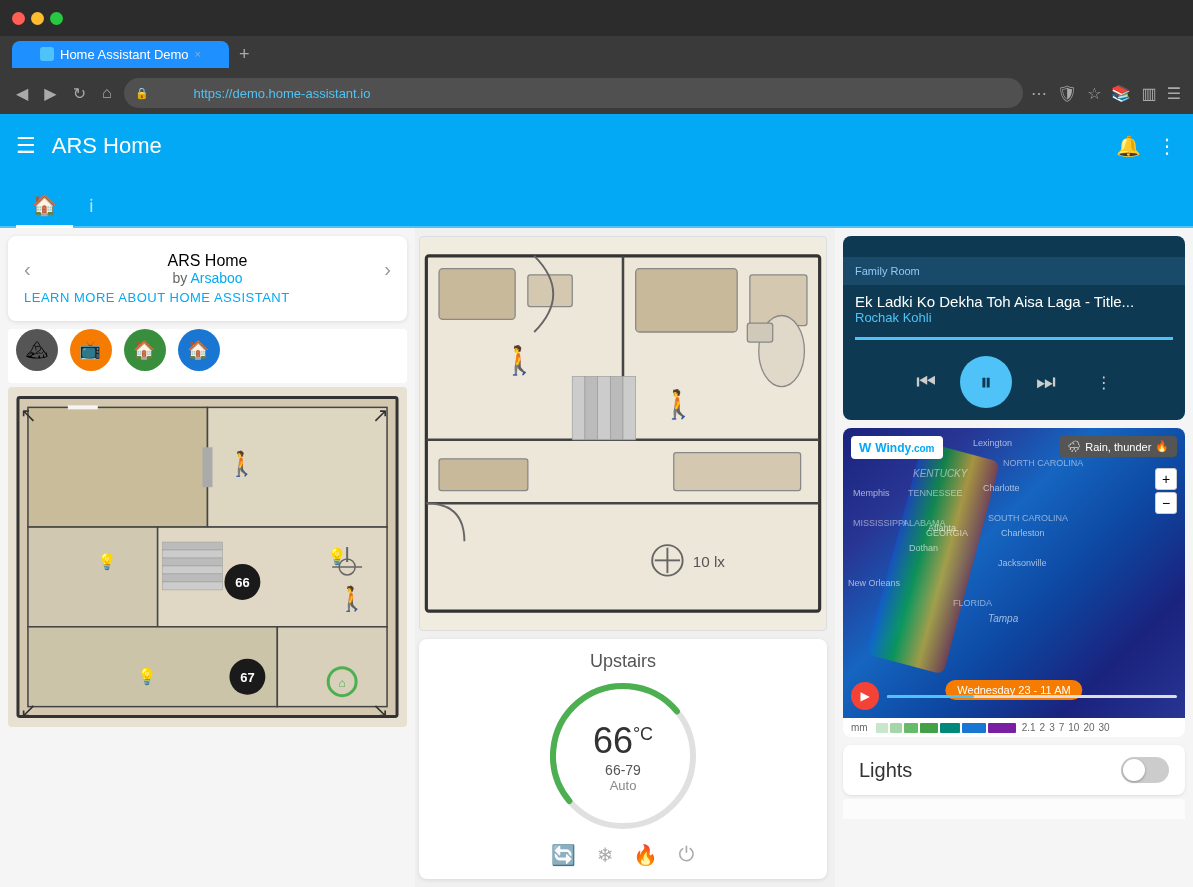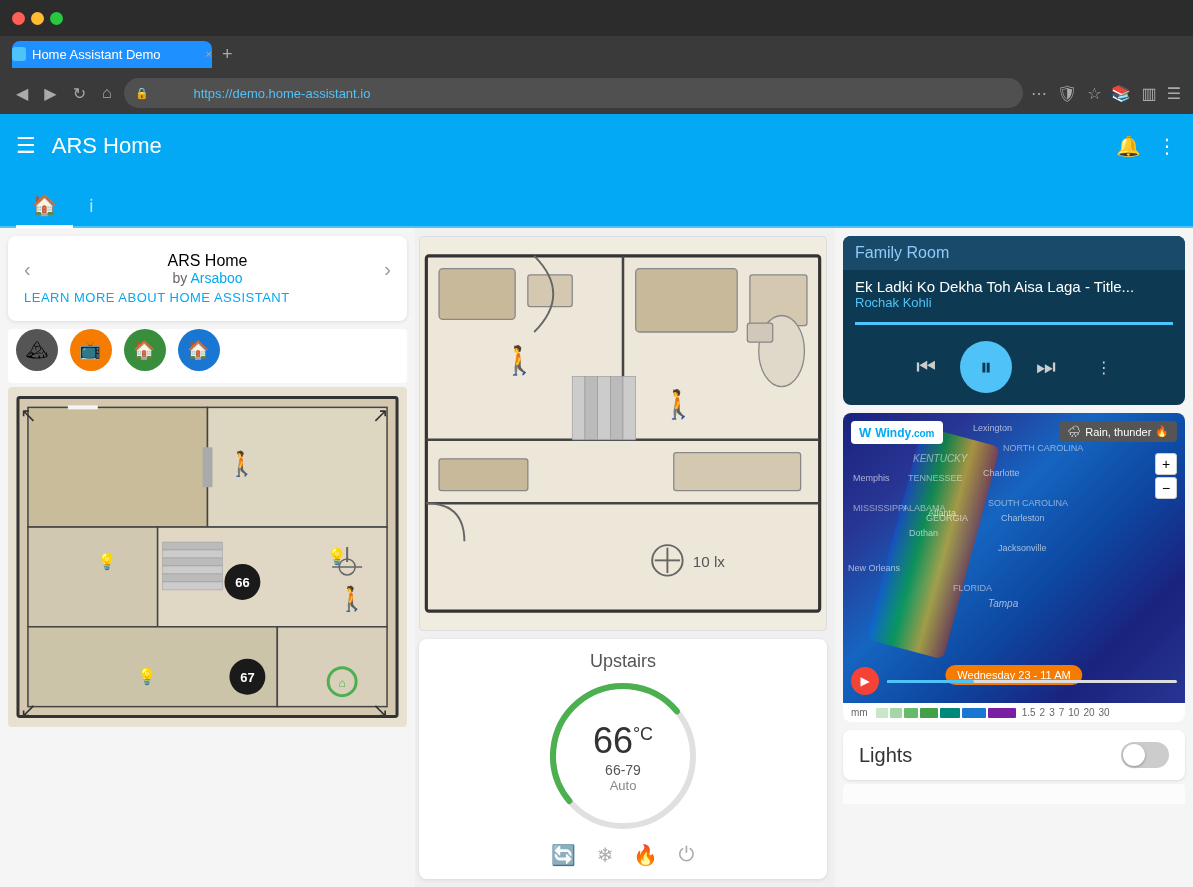--- a/index.html
+++ b/index.html
@@ -7,21 +7,21 @@
 
     
     .browser-chrome { background: #2c2c2c; width: 100%; }
     .title-bar { display: flex; align-items: center; padding: 8px 12px; gap: 8px; height: 36px; }
     .traffic-lights { display: flex; gap: 6px; align-items: center; }
     .tl { width: 13px; height: 13px; border-radius: 50%; }
     .tl-red { background: #ff5f57; }
     .tl-yellow { background: #febc2e; }
     .tl-green { background: #28c840; }
     .tab-bar { display: flex; align-items: center; padding: 0 12px; gap: 4px; height: 36px; background: #3a3a3a; }
-    .tab { background: #505050; border-radius: 8px 8px 0 0; padding: 6px 0; display: flex; align-items: center; gap: 6px; color: #e0e0e0; font-size: 13px; min-width: 200px; }
+    .tab { background: #505050; border-radius: 8px 8px 0 0; padding: 6px 28px; display: flex; align-items: center; gap: 6px; color: #e0e0e0; font-size: 13px; min-width: 200px; }
     .tab.active { background: #1e90ff; color: white; }
     .tab-icon { width: 14px; height: 14px; background: #4fc3f7; border-radius: 3px; display: inline-block; }
     .tab-close { margin-left: auto; color: #aaa; cursor: pointer; font-size: 11px; }
     .new-tab { background: none; border: none; color: #aaa; font-size: 18px; cursor: pointer; padding: 0 6px; }
     .address-bar-row { display: flex; align-items: center; padding: 4px 12px; gap: 8px; height: 42px; background: #3a3a3a; }
     .nav-btn { color: #aaa; font-size: 16px; cursor: pointer; padding: 4px; background: none; border: none; }
     .address-bar { flex: 1; background: #505050; border-radius: 20px; display: flex; align-items: center; gap: 6px; padding: 4px 12px; height: 30px; }
     .addr-secure { color: #4caf50; font-size: 11px; }
     .addr-url { color: #4fc3f7; font-size: 13px; margin-left: 38px; }
     .nav-icons { display: flex; gap: 10px; color: #aaa; font-size: 16px; }
@@ -63,21 +63,21 @@
     .floorplan-main { flex: 1; background: #f0ece0; position: relative; overflow: hidden; border: 1px solid #ddd; margin: 8px 8px 4px 4px; border-radius: 4px; }
     .thermostat-card { background: white; margin: 4px 8px 8px 4px; border-radius: 8px; padding: 12px; box-shadow: 0 1px 4px rgba(0,0,0,0.1); height: 240px; display: flex; flex-direction: column; align-items: center; }
     .thermo-name { font-size: 18px; color: #555; margin-bottom: 4px; }
     .thermo-ring { position: relative; width: 160px; height: 160px; margin: 0 auto; }
     .thermo-temp { position: absolute; top: 50%; left: 50%; transform: translate(-50%, -50%); text-align: center; }
     .thermo-controls { display: flex; gap: 20px; margin-top: 8px; color: #aaa; font-size: 20px; }
 
     
     .right-panel { width: 358px; display: flex; flex-direction: column; background: #f5f5f5; overflow-y: auto; }
     .media-card { background: #0d3a52; border-radius: 8px; margin: 8px 8px 4px; overflow: hidden; }
-    .media-room { background: #1a4a6a; padding: 8px 12px; font-size: 16px; color: #90caf9; }
+    .media-room { background: #1a4a6a; padding: 8px 12px; font-size: 11px; color: #90caf9; margin-top: 21px; }
     .media-song { padding: 8px 12px 0; font-size: 15px; color: white; font-weight: 500; }
     .media-artist { padding: 0 12px 8px; font-size: 13px; color: #4fc3f7; }
     .media-progress { height: 3px; background: #4fc3f7; margin: 4px 12px; }
     .media-controls { display: flex; align-items: center; justify-content: center; gap: 24px; padding: 12px; }
     .media-btn { color: #ccc; font-size: 22px; cursor: pointer; background: none; border: none; }
     .media-btn.play { background: #4fc3f7; color: #0d3a52; border-radius: 50%; width: 52px; height: 52px; display: flex; align-items: center; justify-content: center; font-size: 24px; }
     .media-more { margin-left: auto; color: #ccc; }
 
     .weather-card { background: white; border-radius: 8px; margin: 4px 8px; overflow: hidden; position: relative; }
     .weather-map { width: 100%; height: 290px; background: #1a237e; position: relative; overflow: hidden; }
@@ -381,21 +381,21 @@
         <span>mm</span>
         <div style="display:flex;gap:2px;margin-left:4px;">
           <div style="width:12px;height:10px;background:#c8e6c9;border-radius:1px;"></div>
           <div style="width:12px;height:10px;background:#a5d6a7;border-radius:1px;"></div>
           <div style="width:14px;height:10px;background:#66bb6a;border-radius:1px;"></div>
           <div style="width:18px;height:10px;background:#43a047;border-radius:1px;"></div>
           <div style="width:20px;height:10px;background:#00897b;border-radius:1px;"></div>
           <div style="width:24px;height:10px;background:#1976d2;border-radius:1px;"></div>
           <div style="width:28px;height:10px;background:#7b1fa2;border-radius:1px;"></div>
         </div>
-        <span style="margin-left:2px;">1.5</span>
+        <span style="margin-left:2px;">2.1</span>
         <span>2</span>
         <span>3</span>
         <span>7</span>
         <span>10</span>
         <span>20</span>
         <span>30</span>
       </div>
     </div>
 
     <div class="lights-row">

